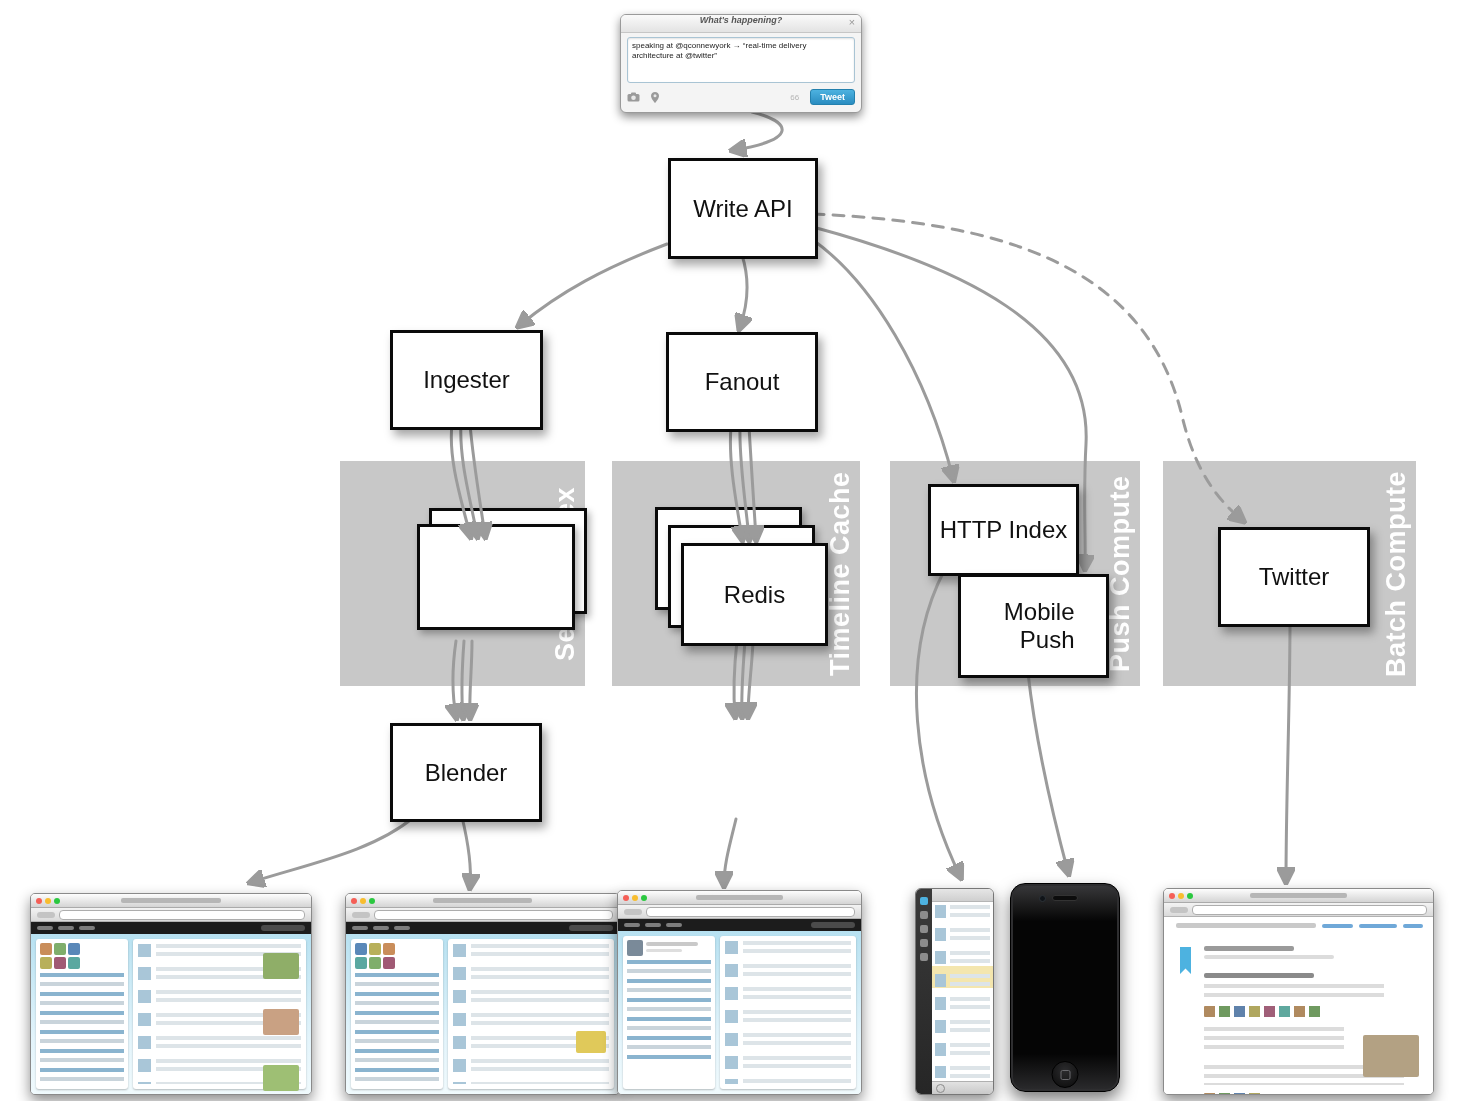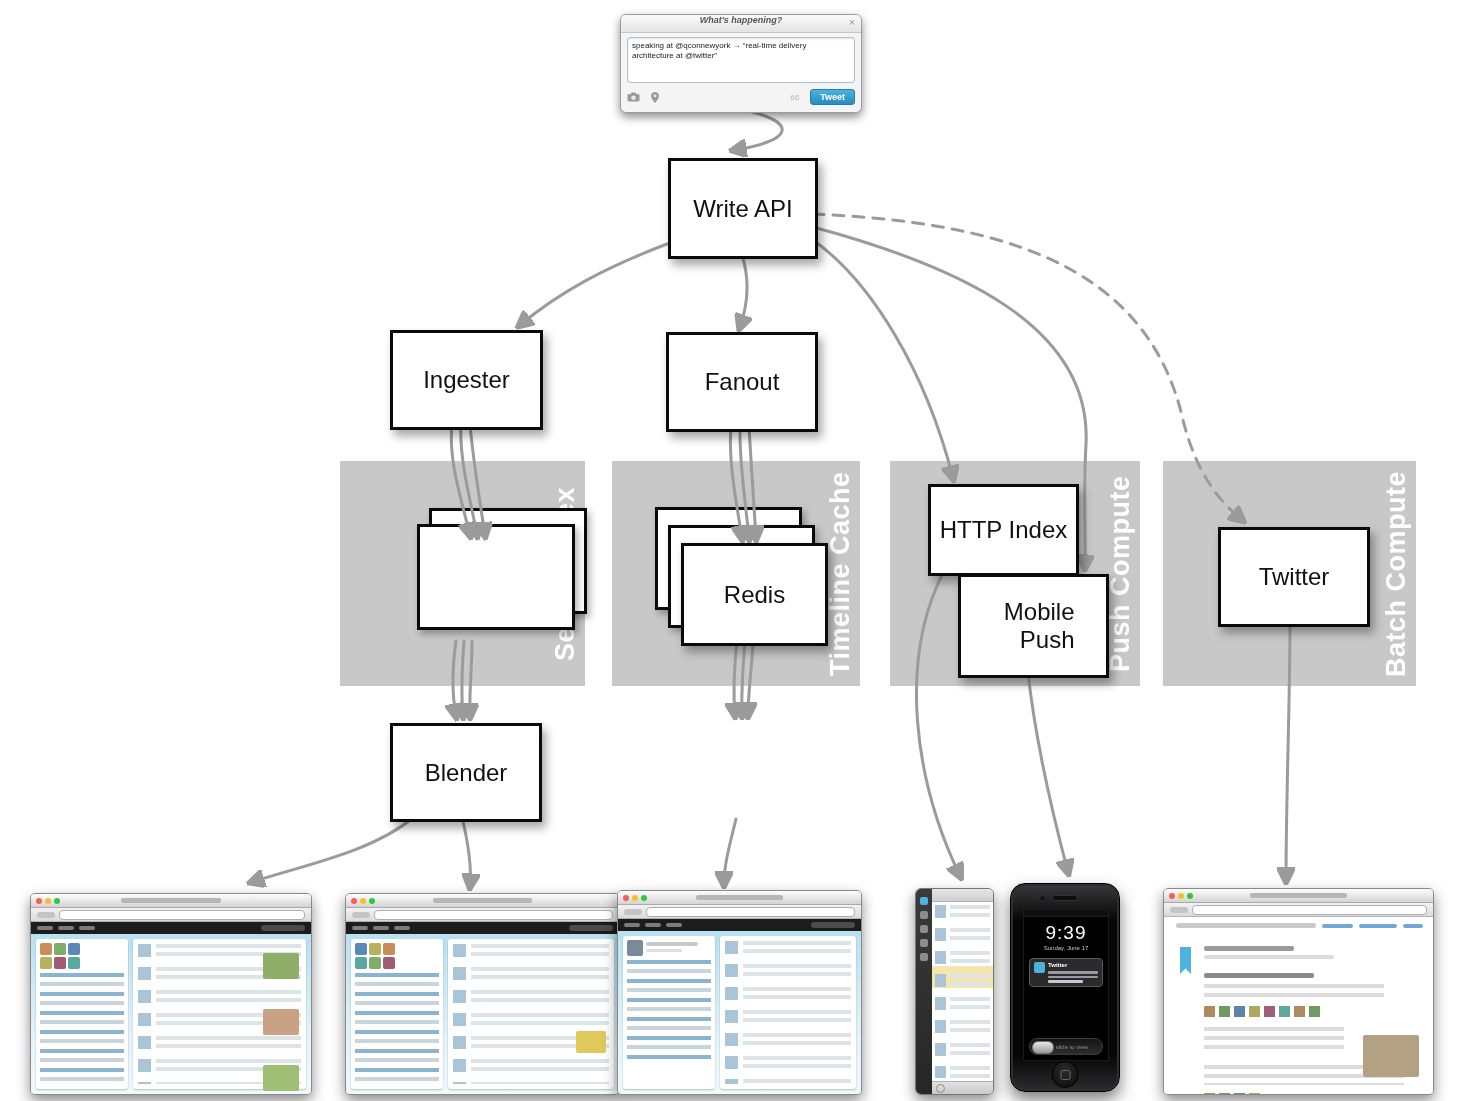--- a/index.html
+++ b/index.html
@@ -363,38 +363,20 @@
       </div>
       <div class="ma-foot">
         <i></i>
       </div>
     </div>
   </div>
 
   <div class="iphone">
     <div class="ip-earpiece"></div>
     <div class="ip-camera"></div>
-    <div class="ip-screen">
-      <div class="ip-status"></div>
-      <div class="ip-time">9:39</div>
-      <div class="ip-date">Sunday, June 17</div>
-      <div class="ip-notif">
-        <div class="ip-notif-icon"></div>
-        <div class="ip-notif-lines">
-          <div class="ip-notif-app">Twitter</div>
-          <div class="ip-nl"></div>
-          <div class="ip-nl"></div>
-          <div class="ip-nl lt"></div>
-        </div>
-      </div>
-      <div class="ip-slider">
-        <div class="ip-knob"></div>
-        <span>slide to view</span>
-      </div>
-    </div>
     <div class="ip-home">
       <div class="ip-home-square"></div>
     </div>
   </div>
 
   <div class="browser" style="left:1163px;top:888px;width:269px;height:205px">
     <div class="b-titlebar">
       <span class="tl red"></span>
       <span class="tl yellow"></span>
       <span class="tl green"></span>

